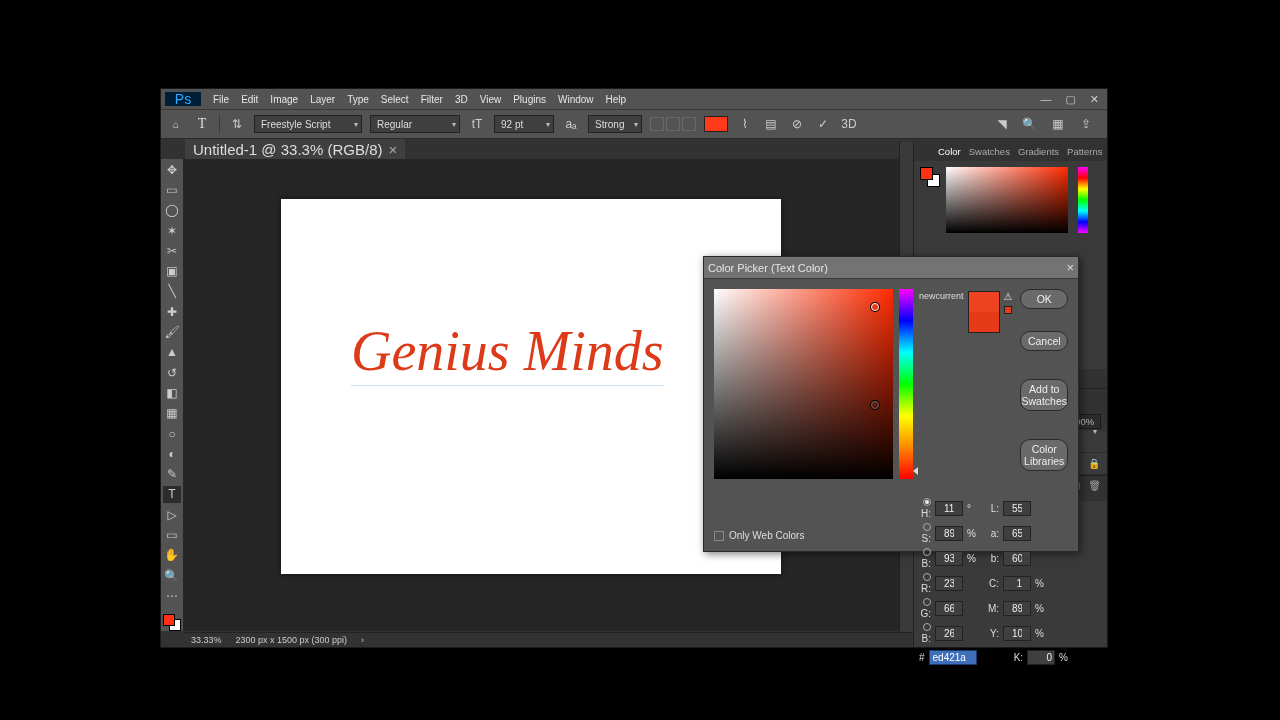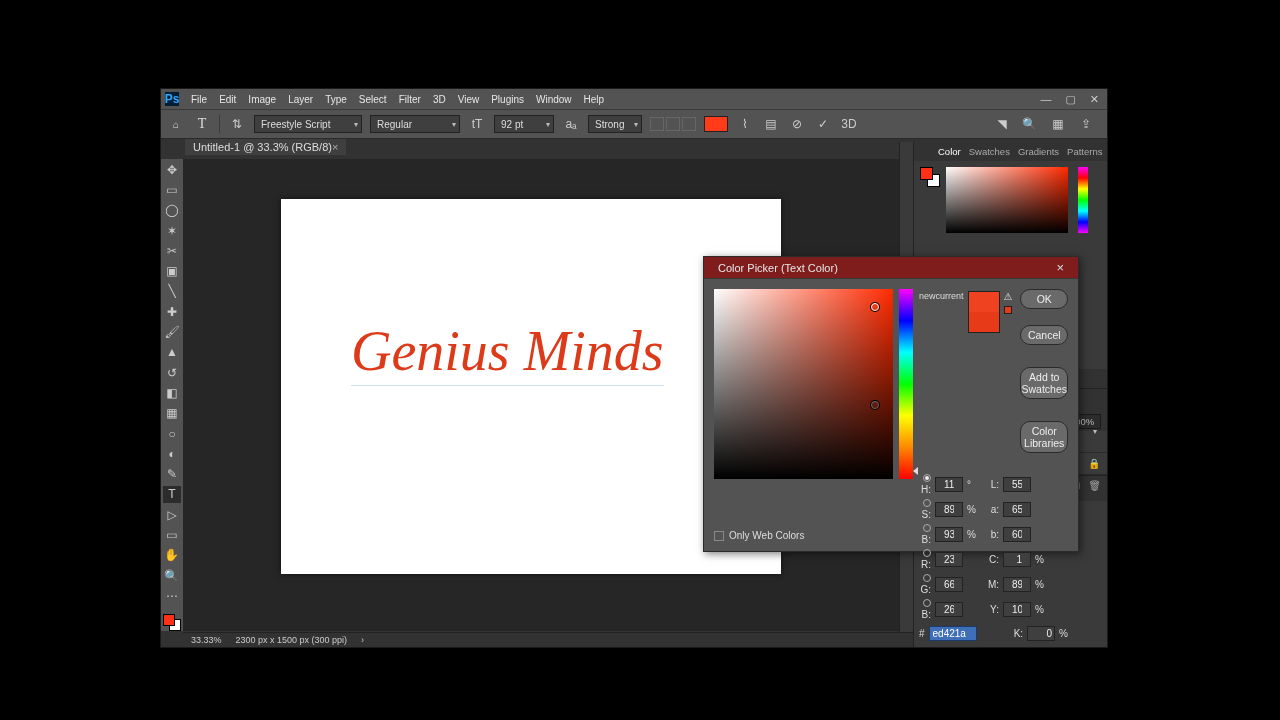--- a/index.html
+++ b/index.html
@@ -1,36 +1,36 @@
 <!DOCTYPE html>
 <html><head>
 <meta charset="utf-8">
 <style>
   * { margin: 0; padding: 0; box-sizing: border-box; font-family: "Segoe UI", Tahoma, sans-serif; }
   body { background: #000; width: 1280px; height: 720px; overflow: hidden; position: relative; }
   .viewport { position: absolute; left: 160px; top: 88px; width: 948px; height: 560px; background: #323232; border: 1px solid #1a1a1a; }
   
   .menubar { height: 20px; background: #535353; display: flex; align-items: center; font-size: 10px; color: #e6e6e6; padding-left: 4px; }
-  .ps-icon { width: 14px; height: 14px; background: #001e36; color: #31a8ff; font-weight: bold; font-size: 12px; display: flex; align-items: center; justify-content: center; margin-right: 6px; }
+  .ps-icon { width: 36px; height: 14px; background: #001e36; color: #31a8ff; font-weight: normal; font-size: 14px; display: flex; align-items: center; justify-content: center; margin-right: 6px; }
   .menubar span.menu { padding: 0 6px; cursor: default; }
   .window-ctrls { margin-left: auto; display: flex; gap: 14px; padding-right: 8px; color: #ccc; font-size: 11px; }
   
   .optbar { height: 30px; background: #535353; border-top: 1px solid #3a3a3a; border-bottom: 1px solid #2a2a2a; display: flex; align-items: center; padding: 0 6px; gap: 8px; font-size: 10px; color: #ddd; }
   .home-icon, .tool-t { width: 18px; height: 18px; display:flex; align-items:center; justify-content:center; }
   .tool-t { font-family: serif; font-size: 14px; color:#ddd; }
   .opt-dd { background:#3f3f3f; border:1px solid #222; height:18px; display:flex; align-items:center; padding:0 14px 0 6px; font-size:10px; position:relative; }
   .opt-dd::after { content:"▾"; position:absolute; right:3px; font-size:8px; color:#bbb; }
   .color-swatch { width: 24px; height: 16px; background:#ff3b1a; border:1px solid #222; }
   .small-ico { width:18px; height:18px; display:flex; align-items:center; justify-content:center; color:#ccc; font-size:12px; }
   .opt-right { margin-left: auto; display:flex; gap:10px; padding-right:6px; }
   .align-grp { display:flex; gap:2px; }
   .align-grp div { width:14px; height:14px; border:1px solid #666; }
   
   .doctab-row { height: 20px; background: #323232; display:flex; align-items:flex-start; padding-left:24px;}
-  .doctab { background:#3f3f3f; font-size:11px; color:#ddd; padding:2px 8px; display:flex; }
+  .doctab { background:#3f3f3f; font-size:15px; color:#ddd; padding:2px 8px; display:flex; gap:6px; }
   .doctab .x { color:#aaa; }
   
   .workarea { position:absolute; top:70px; left:22px; right:194px; bottom:16px; background:#262626; }
   .overlay-title { position:absolute; top:78px; left:380px; color:#fff; font-family: "Times New Roman", serif; font-size:22px; }
   .canvas { position:absolute; top:110px; left:120px; width:500px; height:375px; background:#fff; box-shadow:0 0 6px rgba(0,0,0,.6); }
   .canvas-text { font-family: "Brush Script MT", cursive; font-size: 56px; font-style:italic; color:#dd3a1a; position:absolute; top:120px; left:70px; border-bottom:1px solid #c9e2f5; padding-bottom:2px; white-space:nowrap; }
   
   .toolbar { position:absolute; left:0; top:70px; width:22px; bottom:16px; background:#535353; display:flex; flex-direction:column; align-items:center; padding-top:2px; gap:3px; }
   .tool { width:18px; height:18px; display:flex; align-items:center; justify-content:center; color:#ccc; font-size:12px; }
   .tool.sel { background:#2c2c2c; }
@@ -57,30 +57,30 @@
   .lockrow { display:flex; gap:6px; padding:2px 6px; font-size:9px; color:#bbb; align-items:center;}
   .layers-list { background:#3a3a3a; }
   .layer-item { display:flex; align-items:center; gap:6px; padding:3px 6px; border-bottom:1px solid #2c2c2c; font-size:10px; color:#ddd; font-style:italic; }
   .eye { width:12px; height:12px; border:1px solid #888; border-radius:50%; }
   .thumb { width:18px; height:15px; background:#fff; border:1px solid #777; }
   .layers-footer { display:flex; justify-content:flex-end; gap:8px; padding:4px 6px; color:#aaa; font-size:10px; border-top:1px solid #222; }
   
   .statusbar { position:absolute; left:22px; right:194px; bottom:0; height:15px; background:#323232; border-top:1px solid #222; font-size:9px; color:#ccc; display:flex; align-items:center; gap:14px; padding-left:8px; }
   
   .dialog { position:absolute; left:542px; top:167px; width:376px; height:296px; background:#535353; border:1px solid #2b2b2b; box-shadow:2px 2px 8px rgba(0,0,0,.5); }
-  .dlg-titlebar { height:22px; background:#7f1d1d; color:#e6e6e6; font-size:11px; display:flex; align-items:center; padding:0 14px; border-bottom:1px solid #3a3a3a; }
+  .dlg-titlebar { height:22px; background:#737373; color:#e6e6e6; font-size:11px; display:flex; align-items:center; padding:0 4px; border-bottom:1px solid #3a3a3a; }
   .dlg-titlebar .x { margin-left:auto; color:#ddd; font-size:13px; cursor:pointer; }
   .dlg-body { position:relative; padding:10px; display:flex; height:calc(100% - 22px); }
   .spectrum-big { position:relative; width:182px; height:190px; background:linear-gradient(to right,#fff,#ff2a00); }
   .spectrum-big::after { content:""; position:absolute; inset:0; background:linear-gradient(to top,#000,rgba(0,0,0,0)); }
   .spec-marker { position:absolute; width:8px; height:8px; border:1px solid #fff; border-radius:50%; box-shadow:0 0 0 1px #000; }
   .hue-strip { width:14px; height:190px; margin:0 6px; background:linear-gradient(to bottom,#f0f,#00f,#0ff,#0f0,#ff0,#f80,#f00); position:relative; }
   .hue-ptr { position:absolute; right:-5px; bottom:4px; width:0;height:0;border-top:4px solid transparent; border-bottom:4px solid transparent; border-right:5px solid #ddd; }
   .dlg-right { flex:1; display:flex; flex-direction:column; font-size:10px; color:#ddd; }
-  .btn { background:#6a6a6a; border:1px solid #2b2b2b; border-radius:10px; color:#eee; font-size:10.5px; padding:3px 0; text-align:center; margin-bottom:16px; cursor:pointer; }
+  .btn { background:#6a6a6a; border:1px solid #2b2b2b; border-radius:10px; color:#eee; font-size:10.5px; padding:3px 0; text-align:center; margin-bottom:22px; cursor:pointer; }
   .newcurr { display:flex; gap:4px; align-items:flex-start; margin:2px 0 4px; }
   .nc-swatch { width:32px; height:42px; border:1px solid #222; display:flex; flex-direction:column; }
   .nc-swatch .top { flex:1; background:#ee4220; }
   .nc-swatch .bot { flex:1; background:#e63a18; }
   .nc-labels { display:flex; flex-direction:row; justify-content:space-between; font-size:9px; height:42px; }
   .val-grid { display:grid; grid-template-columns: 12px 28px 10px 18px 28px 10px; gap:3px 4px; font-size:10px; align-items:center; margin-top:4px; }
   .val-grid input { width:100%; background:#3f3f3f; border:1px solid #222; color:#eee; font-size:10px; padding:1px 8px; text-align:right; }
   .val-grid .lab { text-align:right; }
   .radio { width:8px; height:8px; border:1px solid #aaa; border-radius:50%; display:inline-block; }
   .radio.on::after { content:""; display:block; width:4px; height:4px; background:#eee; border-radius:50%; margin:1px; }

